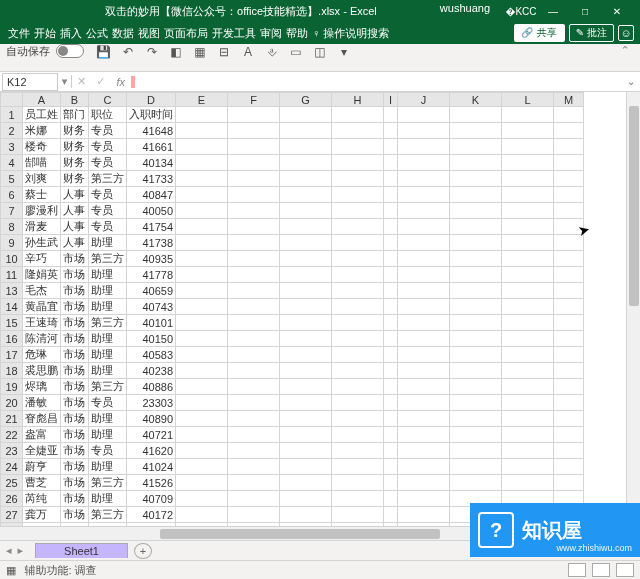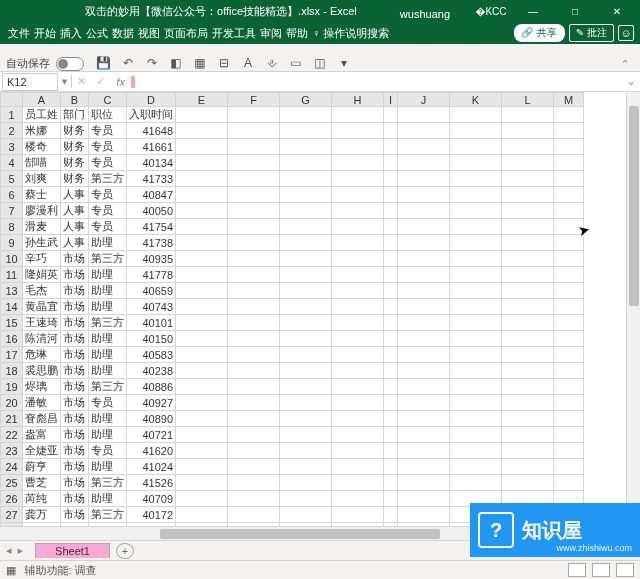--- a/index.html
+++ b/index.html
@@ -1,29 +1,29 @@
 <!DOCTYPE html>
 <html><head>
 <meta charset="utf-8">
 <style>
 *{box-sizing:border-box;margin:0;padding:0;font-family:"Microsoft YaHei",Arial,sans-serif}
 body{width:640px;height:579px;overflow:hidden;background:#fff;font-size:11px;color:#333;position:relative}
 .titlebar{height:22px;background:#0a6332;color:#fff;display:flex;align-items:center;padding:0 12px;font-size:11px}
 .titlebar-left{width:30px}
 .titlebar-center{flex:1;text-align:center;overflow:hidden;white-space:nowrap}
-.titlebar-right{display:flex;gap:20px;align-items:flex-end}
+.titlebar-right{display:flex;gap:10px;align-items:flex-start}
 .titlebar-user{margin-right:10px}
 .win-btn{width:22px;height:18px;display:flex;align-items:center;justify-content:center;font-size:10px;cursor:pointer}
 .menubar{height:22px;background:#0a6332;color:#fff;display:flex;align-items:center;padding:0 6px;font-size:11px}
 .menu-item{cursor:pointer;padding:2px 2px}
 .menu-right{margin-left:auto;display:flex;gap:4px;align-items:center}
-.btn-share{background:#fff;color:#0a6332;padding:2px 8px;border-radius:8px;font-size:10px}
+.btn-share{background:#fff;color:#0a6332;padding:2px 8px;border-radius:2px;font-size:10px}
 .btn-annotate{background:#0a6332;border:1px solid #fff;color:#fff;padding:1px 6px;border-radius:2px;font-size:10px}
 .smiley{width:16px;height:16px;border:1px solid #fff;border-radius:2px;display:flex;align-items:center;justify-content:center}
-.ribbon{height:28px;background:#f3f2f1;border-bottom:1px solid #d4d4d4;display:flex;align-items:flex-end;padding:0 6px;gap:6px}
+.ribbon{height:28px;background:#f3f2f1;border-bottom:1px solid #d4d4d4;display:flex;align-items:flex-start;padding:0 6px;gap:6px}
 .qat-label{font-size:11px;color:#444}
 .qat-toggle{width:28px;height:14px;background:#fff;border:1px solid #888;border-radius:7px;position:relative;display:inline-block}
 .qat-toggle::after{content:"";width:10px;height:10px;background:#888;border-radius:50%;position:absolute;top:1px;left:1px}
 .qat-icons{display:flex;gap:8px;margin-left:6px;align-items:center}
 .qat-icon{width:16px;height:16px;display:flex;align-items:center;justify-content:center;color:#555;font-size:12px;cursor:pointer}
 .formulabar{height:20px;background:#fff;border-bottom:1px solid #d4d4d4;display:flex;align-items:center}
 .namebox{width:56px;height:18px;border:1px solid #ccc;margin:0 2px;padding:0 4px;font-size:11px;display:flex;align-items:center}
 .nb-dd{width:12px;text-align:center;color:#888;border-right:1px solid #ccc;padding-right:2px}
 .fx-btn{padding:0 6px;color:#888;font-style:italic;border-right:4px solid #fca5a5;margin-right:2px}
 .fx-cancel,.fx-ok{padding:0 5px;color:#bbb}
@@ -40,21 +40,21 @@
 td{text-align:left}
 td.num{text-align:right}
 .active-cell{border:2px solid #217346 !important}
 .scrollbar-v{position:absolute;right:0;top:0;width:14px;height:100%;background:#f0f0f0;border-left:1px solid #d4d4d4}
 .scrollbar-v-thumb{position:absolute;top:14px;left:2px;width:10px;height:200px;background:#c1c1c1;border-radius:2px}
 .scrollbar-h{position:absolute;left:0;bottom:0;height:14px;right:14px;background:#f0f0f0;border-top:1px solid #d4d4d4}
 .scrollbar-h-thumb{position:absolute;left:160px;top:2px;height:10px;width:280px;background:#c1c1c1;border-radius:2px}
 .sheetbar{height:20px;background:#f3f2f1;border-top:1px solid #d4d4d4;display:flex;align-items:center;font-size:11px}
 .sheet-nav{display:flex;gap:2px;padding:0 4px;color:#888}
 .sheet-nav span{cursor:pointer;padding:0 2px}
-.sheet-tab{background:#f9a8d4;border:1px solid #aaa;border-bottom:none;padding:1px 19px;margin-left:6px;cursor:pointer}
+.sheet-tab{background:#c4b5fd;border:1px solid #aaa;border-bottom:none;padding:1px 28px;margin-left:6px;cursor:pointer}
 .sheet-add{width:18px;height:16px;border:1px solid #aaa;border-radius:50%;margin-left:6px;text-align:center;line-height:14px;cursor:pointer;color:#666}
 .statusbar{height:19px;background:#f3f2f1;border-top:1px solid #d4d4d4;display:flex;align-items:center;padding:0 6px;font-size:11px;color:#555;gap:8px}
 .status-right{margin-left:auto;display:flex;gap:6px;align-items:center}
 .view-btn{width:18px;height:14px;border:1px solid #aaa;background:#fff;cursor:pointer}
 .watermark{position:absolute;right:0;bottom:22px;width:170px;height:54px;background:#2196f3;color:#fff;display:flex;align-items:center;padding:0 8px;gap:8px;z-index:50}
 .wm-icon{width:36px;height:36px;border:2px solid #fff;border-radius:4px;display:flex;align-items:center;justify-content:center;font-size:20px;font-weight:bold}
 .wm-text{font-size:20px;font-weight:bold}
 .wm-url{position:absolute;bottom:4px;right:8px;font-size:9px;opacity:.9}
 .cursor{position:absolute;left:578px;top:130px;font-size:14px;color:#000;z-index:60;transform:rotate(-15deg)}
 </style>
@@ -428,21 +428,21 @@
           <td class="colJ"></td>
           <td class="colK "></td>
           <td class="colL"></td>
           <td class="colM"></td>
         </tr>
         <tr>
           <td class="rowhdr">20</td>
           <td class="colA">潘敏</td>
           <td class="colB">市场</td>
           <td class="colC">专员</td>
-          <td class="colD num">40927</td>
+          <td class="colD num">23303</td>
           <td class="colE"></td>
           <td class="colF"></td>
           <td class="colG"></td>
           <td class="colH"></td>
           <td class="colI"></td>
           <td class="colJ"></td>
           <td class="colK "></td>
           <td class="colL"></td>
           <td class="colM"></td>
         </tr>

